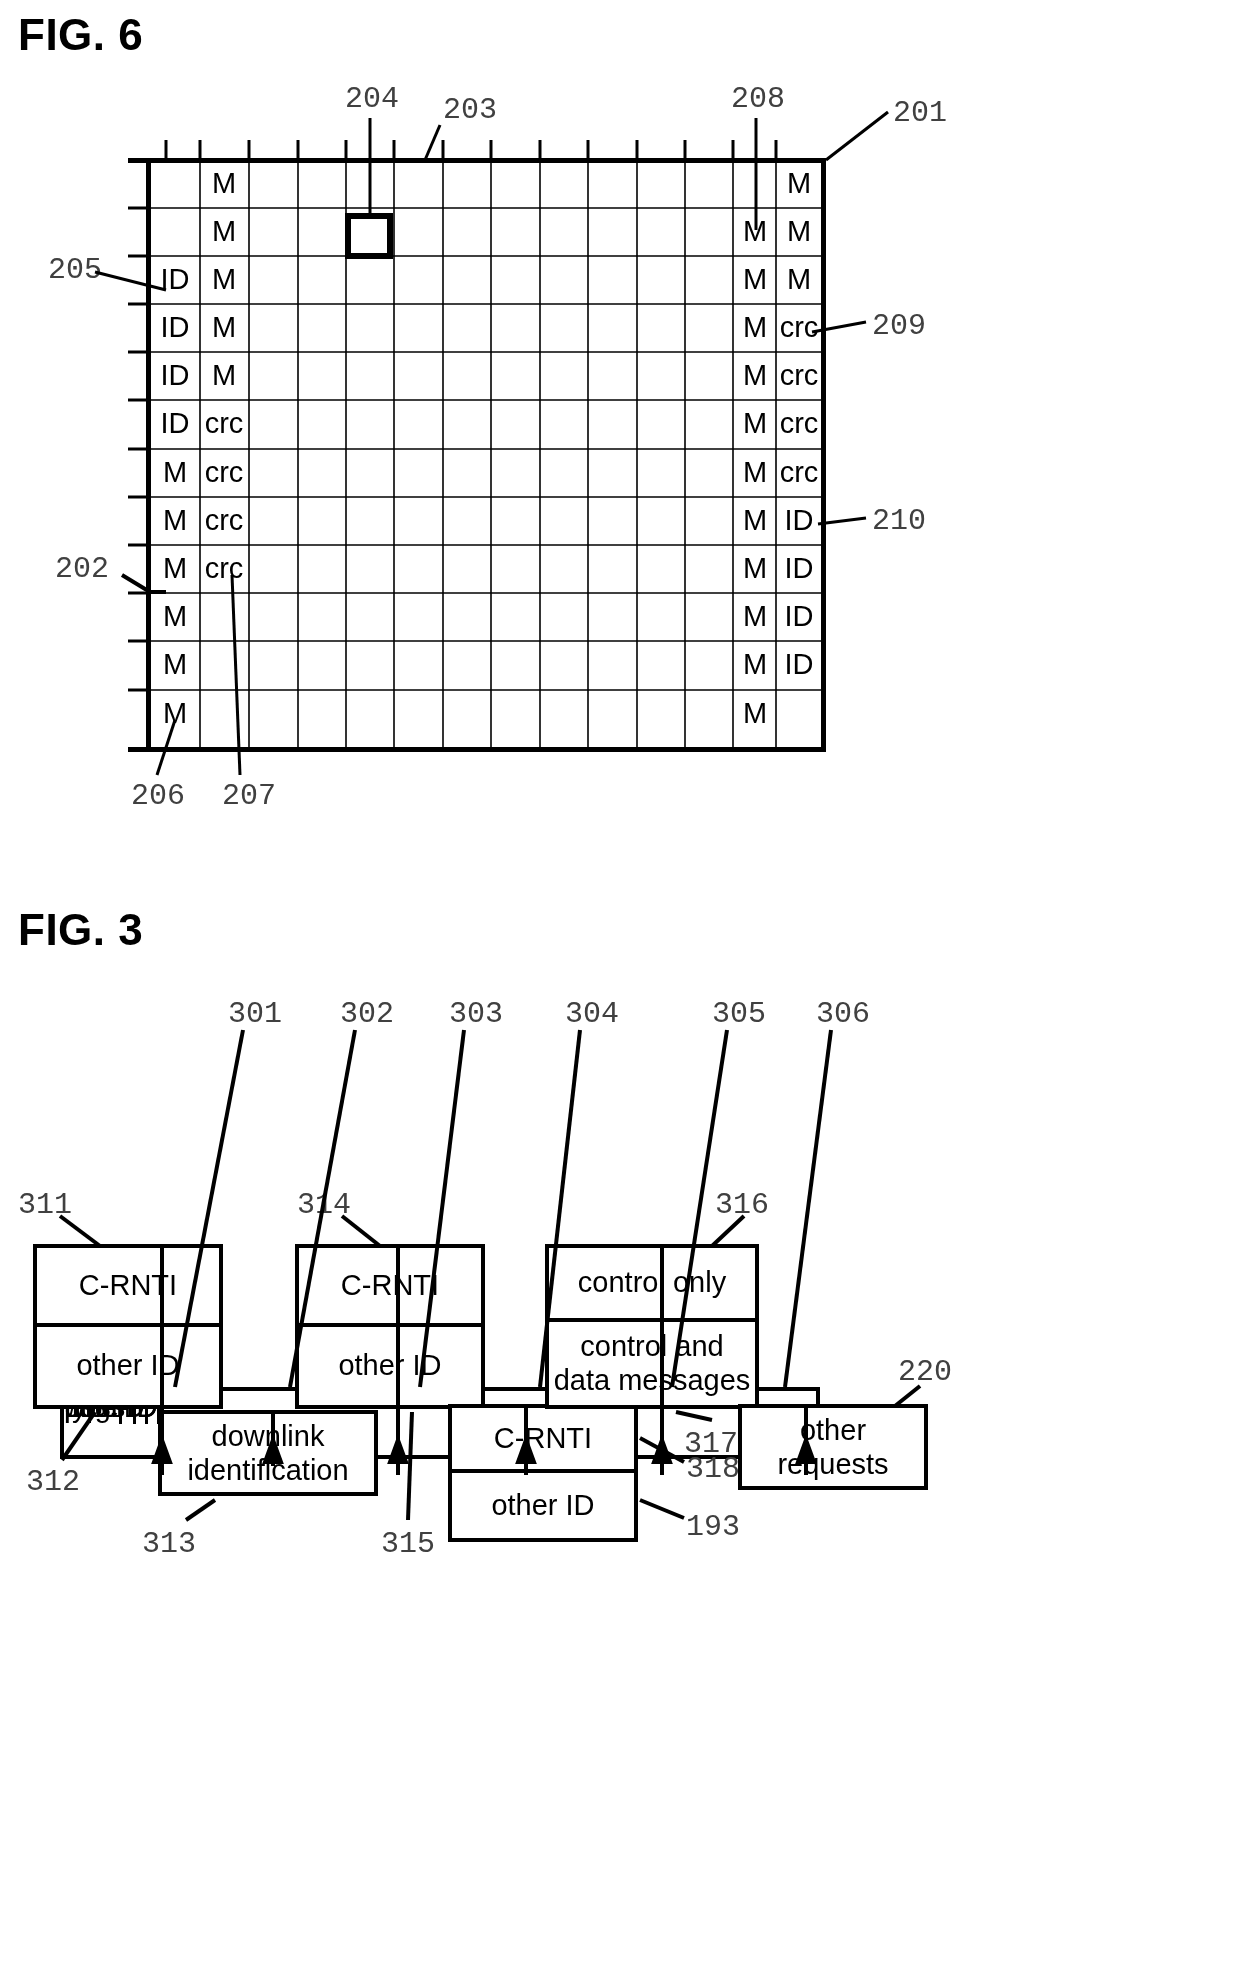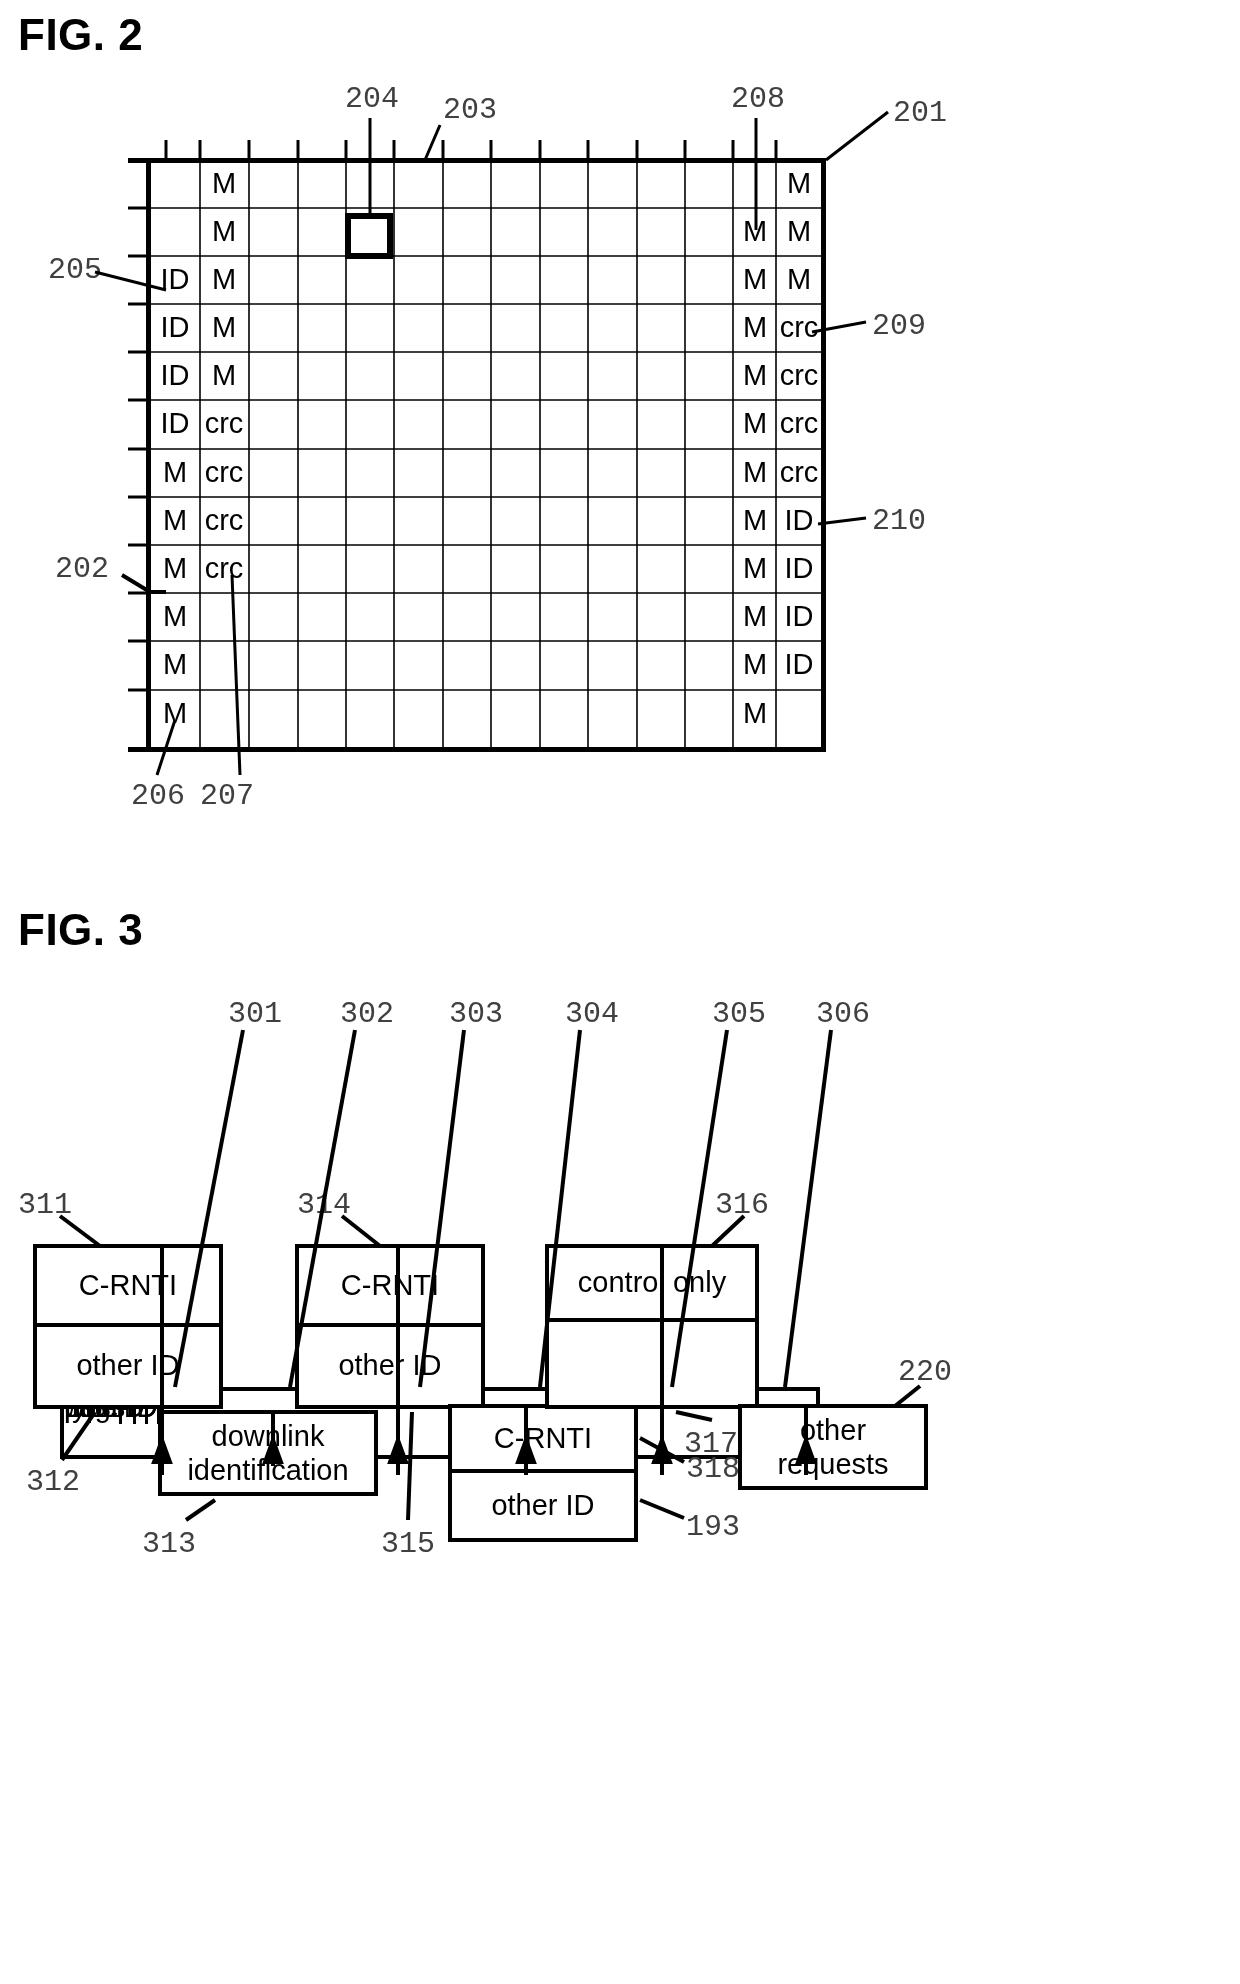--- a/index.html
+++ b/index.html
@@ -142,38 +142,38 @@
     line-height: 1.2;
     box-sizing: border-box;
   }
   .stack-row.top { border-bottom: 4px solid #000; }
 </style>
 </head>
 <body>
 
 <div class="page">
 
-  <div class="fig-title" style="left:18px; top:10px;">FIG. 2</div>
+  <div class="fig-title" style="left:18px; top:10px;">FIG. 6</div>
 
   <div class="g-outer-top"></div>
   <div class="g-outer-bottom"></div>
   <div class="g-outer-left"></div>
   <div class="g-outer-right"></div>
 
   <div id="fig2-grid"></div>
 
   <div id="highlight-cell"></div>
 
   <div class="refnum" style="left:893px; top:96px;">201</div>
   <div class="refnum" style="left:55px;  top:552px;">202</div>
   <div class="refnum" style="left:443px; top:93px;">203</div>
   <div class="refnum" style="left:345px; top:82px;">204</div>
   <div class="refnum" style="left:48px;  top:253px;">205</div>
   <div class="refnum" style="left:131px; top:779px;">206</div>
-  <div class="refnum" style="left:200px; top:779px;">207</div>
+  <div class="refnum" style="left:222px; top:779px;">207</div>
   <div class="refnum" style="left:731px; top:82px;">208</div>
   <div class="refnum" style="left:872px; top:309px;">209</div>
   <div class="refnum" style="left:872px; top:504px;">210</div>
 
   <div class="fig-title" style="left:18px; top:905px;">FIG. 3</div>
 
   <div id="f3-header">
     <div class="f3seg" style="flex:0 0 134px;">user ID</div>
     <div class="f3seg" style="flex:0 0 133px;">type</div>
     <div class="f3seg" style="flex:0 0 132px;">pre-ID</div>
@@ -208,20 +208,21 @@
 
   <div class="stack-box" style="left:448px; top:1404px; width:190px; height:138px;">
     <div class="stack-row top" style="height:50%;">C-RNTI</div>
     <div class="stack-row" style="height:50%;">other ID</div>
   </div>
   <div class="refnum" style="left:686px; top:1452px;">318</div>
   <div class="refnum" style="left:686px; top:1510px;">193</div>
 
   <div class="stack-box" style="left:545px; top:1244px; width:214px; height:165px;">
     <div class="stack-row top" style="height:47%;">control only</div>
+    <div class="stack-row" style="height:53%; padding:0 4px;">control and data messages</div>
   </div>
   <div class="refnum" style="left:715px; top:1188px;">316</div>
   <div class="refnum" style="left:684px; top:1427px;">317</div>
 
   <div class="f3box" style="left:738px; top:1404px; width:190px; height:86px; padding:0 8px;">other requests</div>
   <div class="refnum" style="left:898px; top:1355px;">220</div>
 
   <svg id="leaders" viewBox="0 0 1240 1984">
     <g stroke="#000" fill="none" stroke-width="3">
 

